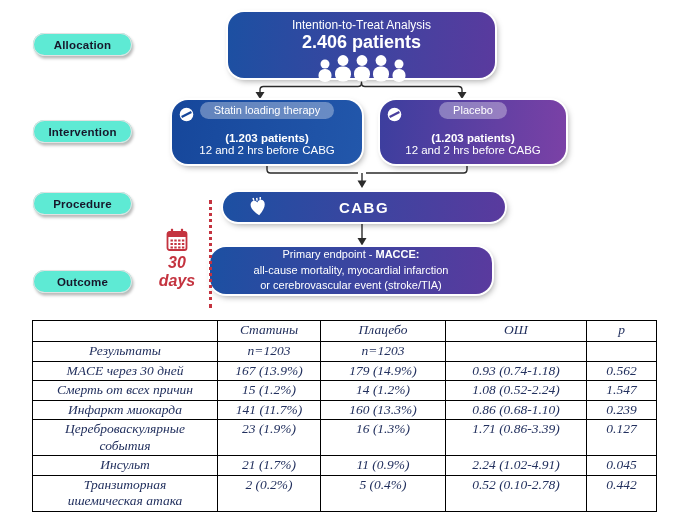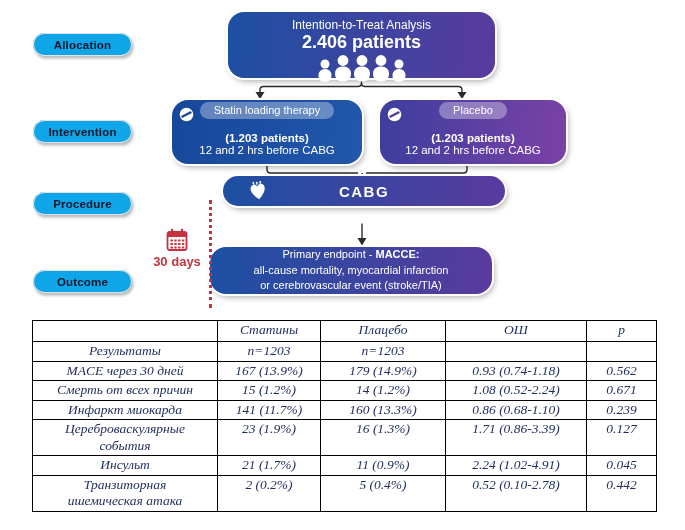--- a/index.html
+++ b/index.html
@@ -2,21 +2,21 @@
 <html><head>
 <meta charset="utf-8">
 <style>
   * { margin:0; padding:0; box-sizing:border-box; }
   html,body { width:685px; height:530px; background:#ffffff; overflow:hidden;
               font-family:"Liberation Sans", sans-serif; }
   #stage { position:relative; width:685px; height:530px; background:#fff; }
 
   
   .stage-pill { position:absolute; left:33px; width:99px; height:23px;
-    background:#0ea5e9; border-radius:12px; display:flex; align-items:center; justify-content:center;
+    background:#5eead4; border-radius:12px; display:flex; align-items:center; justify-content:center;
     font-size:11.5px; font-weight:bold; color:#17172b; letter-spacing:.2px;
     box-shadow: inset 0 0 0 1px #e2e2e2, 1.5px 2.5px 3px rgba(0,0,0,0.28); }
 
   
   .gbox { position:absolute; color:#fff; text-align:center;
     border-radius:16px;
     box-shadow: 0 0 0 2px #ffffff, 2px 3px 6px rgba(0,0,0,0.35); }
   .grad-bp { background:linear-gradient(95deg,#1c50a2,#5a3a9e); }
   #allocation-box { left:228px; top:12px; width:267px; height:66px; padding-top:6px; }
   #allocation-box .l1 { font-size:12px; }
@@ -26,35 +26,35 @@
   #statin-box { left:172px; top:100px; width:190px; height:64px;
     background:linear-gradient(100deg,#16479b,#2257ab); }
   #placebo-box { left:380px; top:100px; width:186px; height:64px;
     background:linear-gradient(95deg,#3c3e9e,#7b41a6); }
   .arm-pill { display:inline-block; margin-top:0; padding:1px 14px; height:17px;
     border-radius:9px; background:rgba(255,255,255,0.33); font-size:11px; line-height:14px; color:#fff; }
   .arm-line1 { font-size:11.5px; font-weight:bold; margin-top:13px; }
   .arm-line2 { font-size:11.5px; }
   .tablet-ico { position:absolute; left:7px; top:7px; }
 
-  #procedure-box { left:223px; top:176px; width:282px; height:30px; border-radius:15px;
+  #procedure-box { left:223px; top:192px; width:282px; height:30px; border-radius:15px;
     display:flex; align-items:center; justify-content:center;
     font-size:15px; font-weight:bold; letter-spacing:1.5px; }
   #procedure-box .heart { position:absolute; left:24px; top:4px; }
 
   #outcome-box { left:210px; top:247px; width:282px; height:47px; 
     font-size:11px; line-height:15.5px; }
   #outcome-box b { font-weight:bold; }
 
   
   #timeline-dots { position:absolute; left:209px; top:200px; height:108px; width:0;
     border-left:3px dotted #c4333f; }
   #calendar-icon { position:absolute; left:166px; top:228px; }
   #timeline-label { position:absolute; left:150px; top:254px; width:54px; text-align:center;
-    color:#c4333f; font-size:13px; font-weight:bold; }
+    color:#c4333f; font-size:16px; font-weight:bold;font-style:italic; }
 
   
   #connectors { position:absolute; left:0; top:0; pointer-events:none; }
 
   
   #results-table { position:absolute; left:32px; top:320px; border-collapse:collapse;
     table-layout:fixed; width:624px;
     font-family:"Liberation Serif", serif; font-style:italic;
     font-size:13.5px; color:#22305e; }
   #results-table td, #results-table th { border:1px solid #000; text-align:center;
@@ -198,21 +198,21 @@
       <td>167 (13.9%)</td>
       <td>179 (14.9%)</td>
       <td>0.93 (0.74-1.18)</td>
       <td>0.562</td>
     </tr>
     <tr>
       <td class="t-label">Смерть от всех причин</td>
       <td>15 (1.2%)</td>
       <td>14 (1.2%)</td>
       <td>1.08 (0.52-2.24)</td>
-      <td>0.671</td>
+      <td>1.547</td>
     </tr>
     <tr>
       <td class="t-label">Инфаркт миокарда</td>
       <td>141 (11.7%)</td>
       <td>160 (13.3%)</td>
       <td>0.86 (0.68-1.10)</td>
       <td>0.239</td>
     </tr>
     <tr>
       <td class="t-label">Цереброваскулярные

